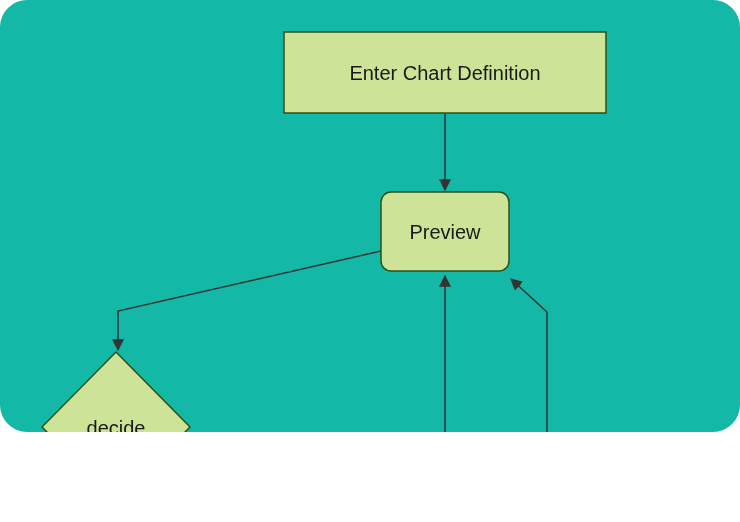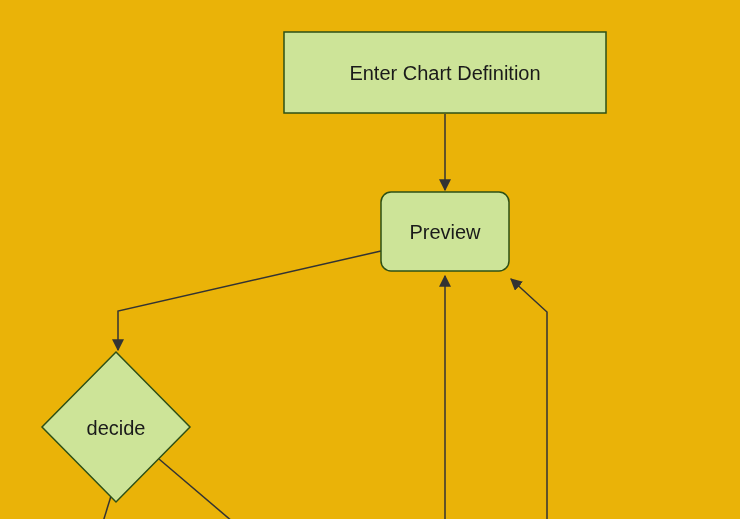--- a/index.html
+++ b/index.html
@@ -3,23 +3,24 @@
 <meta charset="utf-8">
 <style>
   html, body {
     margin: 0;
     padding: 0;
     background: #ffffff;
   }
   .canvas {
     position: relative;
     width: 740px;
-    height: 519px;
-    background: #eab308;
+    height: 432px;
+    background: #14b8a6;
     overflow: hidden;
+    border-radius: 27px;
   }
   svg text {
     font-family: "Liberation Sans", "DejaVu Sans", sans-serif;
     font-size: 20px;
   }
   .node-shape {
     stroke-width: 1.5;
   }
   .edge-path {
     fill: none;

